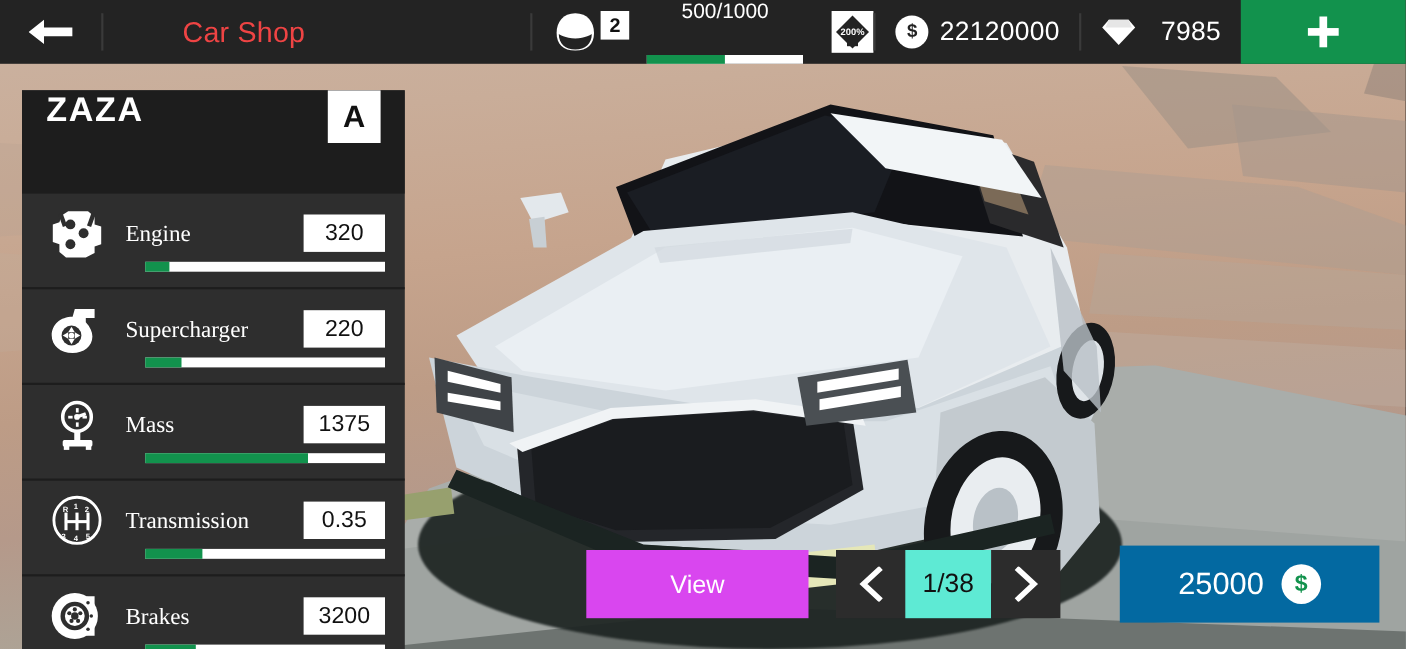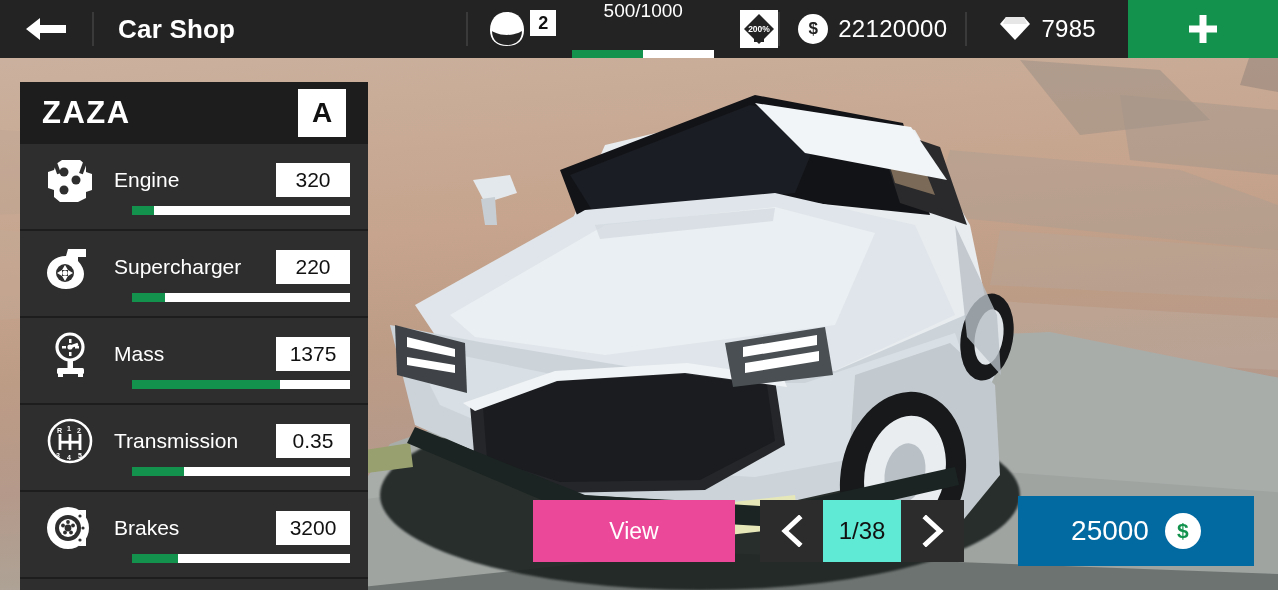--- a/index.html
+++ b/index.html
@@ -44,79 +44,79 @@
   .car { position:absolute; left:355px; top:75px; width:680px; height:480px; }
 
   
   .topbar {
     position:absolute; left:0; top:0; width:1278px; height:58px;
     background:#232323; display:flex; align-items:center; z-index:40;
   }
   .back-btn { width:92px; height:58px; display:flex; align-items:center; justify-content:center; cursor:pointer; }
   .back-arrow { width:40px; height:28px; position:relative; }
   .vdiv { width:2px; height:34px; background:#3a3a3a; }
-  .shop-title { color:#ffffff; font-size:26px; font-weight:700; letter-spacing:.2px; padding-left:24px; }
+  .shop-title { color:#ef4444; font-size:26px; font-weight:400; letter-spacing:.2px; padding-left:24px;margin-left:48px; }
   .topbar-spacer { flex:1 1 auto; }
 
   .stat-group { display:flex; align-items:center; height:58px; }
   .helmet-wrap { display:flex; align-items:flex-start; padding-left:18px; position:relative; }
   .lvl-badge {
     background:#fff; color:#111; font-size:18px; font-weight:700;
     min-width:26px; height:26px; line-height:26px; text-align:center;
     margin-left:2px; margin-top:1px;
   }
   .xp-block { display:flex; flex-direction:column; align-items:center; padding:0 16px;gap:24px; }
   .xp-text { color:#fff; font-size:19px; margin-bottom:4px; }
   .xp-bar { width:142px; height:8px; background:#fff; }
   .xp-fill { height:100%; background:#12924d; }
   .boost-icon { width:38px; height:38px; background:#fff; display:flex; align-items:center; justify-content:center; margin-left:10px; }
   .money-group { display:flex; align-items:center; gap:10px; padding:0 18px; }
   .coin {
     width:30px; height:30px; border-radius:50%; background:#fff; color:#222;
     font-size:17px; font-weight:700; display:flex; align-items:center; justify-content:center;
   }
   .amt { color:#fff; font-size:24px; letter-spacing:.3px; }
-  .gem-group { display:flex; gap:10px; padding:0 32px; }
+  .gem-group { display:flex; align-items:center; gap:22px; padding:0 18px; }
   .plus-btn {
     width:150px; height:58px; background:#12924d;
     display:flex; align-items:center; justify-content:center; cursor:pointer;
   }
 
   
   .panel {
     position:absolute; left:20px; top:82px; width:348px; height:520px;
     background:#2e2e2e; z-index:30; overflow:hidden;
   }
   .panel-head {
-    height:62px; background:#1d1d1d; display:flex; align-items:center;
+    height:94px; background:#1d1d1d; display:flex; 
     justify-content:space-between; padding:0 22px;
   }
   .car-name { color:#fff; font-size:31px; font-weight:700; letter-spacing:1.5px; }
   .grade {
     width:48px; height:48px; background:#fff; color:#111;
     font-size:28px; font-weight:700; display:flex; align-items:center; justify-content:center;
   }
   .stat-row {
     height:87px; padding:10px 18px 0 18px; position:relative;
     border-bottom:2px solid #1d1d1d;
   }
   .stat-top { display:flex; align-items:center; height:52px; }
   .stat-ico { width:64px; height:56px; display:flex; align-items:center; justify-content:center; flex:0 0 64px; }
-  .stat-label { color:#fff; font-size:21px; flex:1 1 auto; padding-left:12px; }
+  .stat-label { color:#fff; font-size:21px; flex:1 1 auto; padding-left:12px;font-family:Liberation Serif, serif; }
   .stat-val {
     background:#fff; color:#111; font-size:21px; min-width:74px; height:34px;
     display:flex; align-items:center; justify-content:center; padding:0 8px;
   }
   .stat-bar { position:absolute; left:112px; right:18px; bottom:14px; height:9px; background:#fff; }
   .stat-fill { height:100%; background:#12924d; }
 
   
   .view-btn {
     position:absolute; left:533px; top:500px; width:202px; height:62px;
-    background:#ec4899; color:#fff; font-size:23px;
+    background:#d946ef; color:#fff; font-size:23px;
     display:flex; align-items:center; justify-content:center; z-index:30; cursor:pointer;
   }
   .pager { position:absolute; left:760px; top:500px; height:62px; display:flex; z-index:30; }
   .pg-arrow {
     width:63px; height:62px; background:#2c2c2c;
     display:flex; align-items:center; justify-content:center; cursor:pointer;
   }
   .pg-count {
     width:78px; height:62px; background:#5eead4; color:#111; font-size:24px;
     display:flex; align-items:center; justify-content:center;

